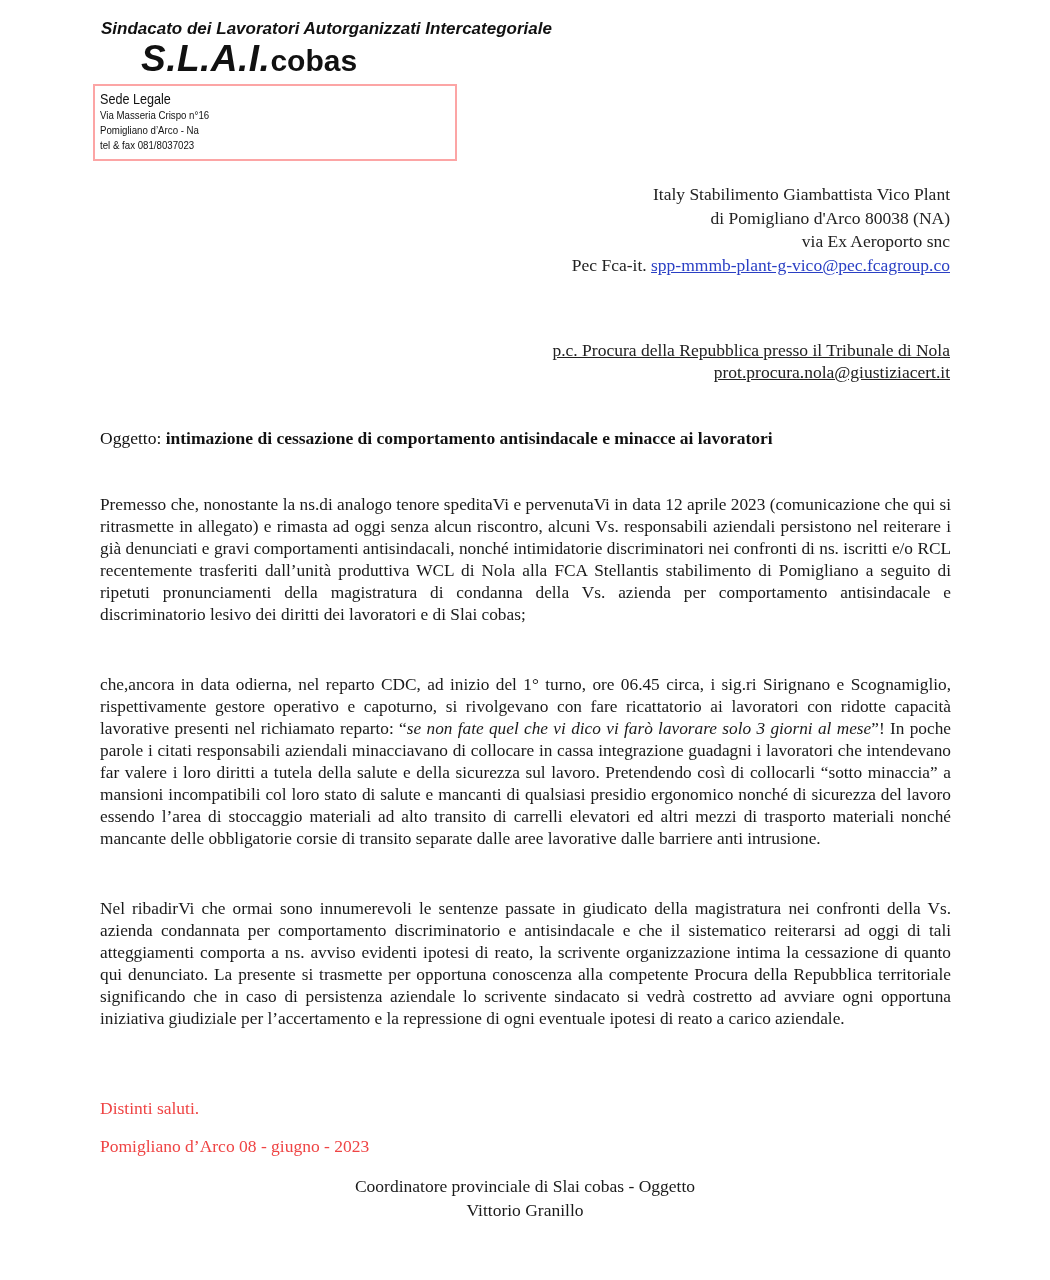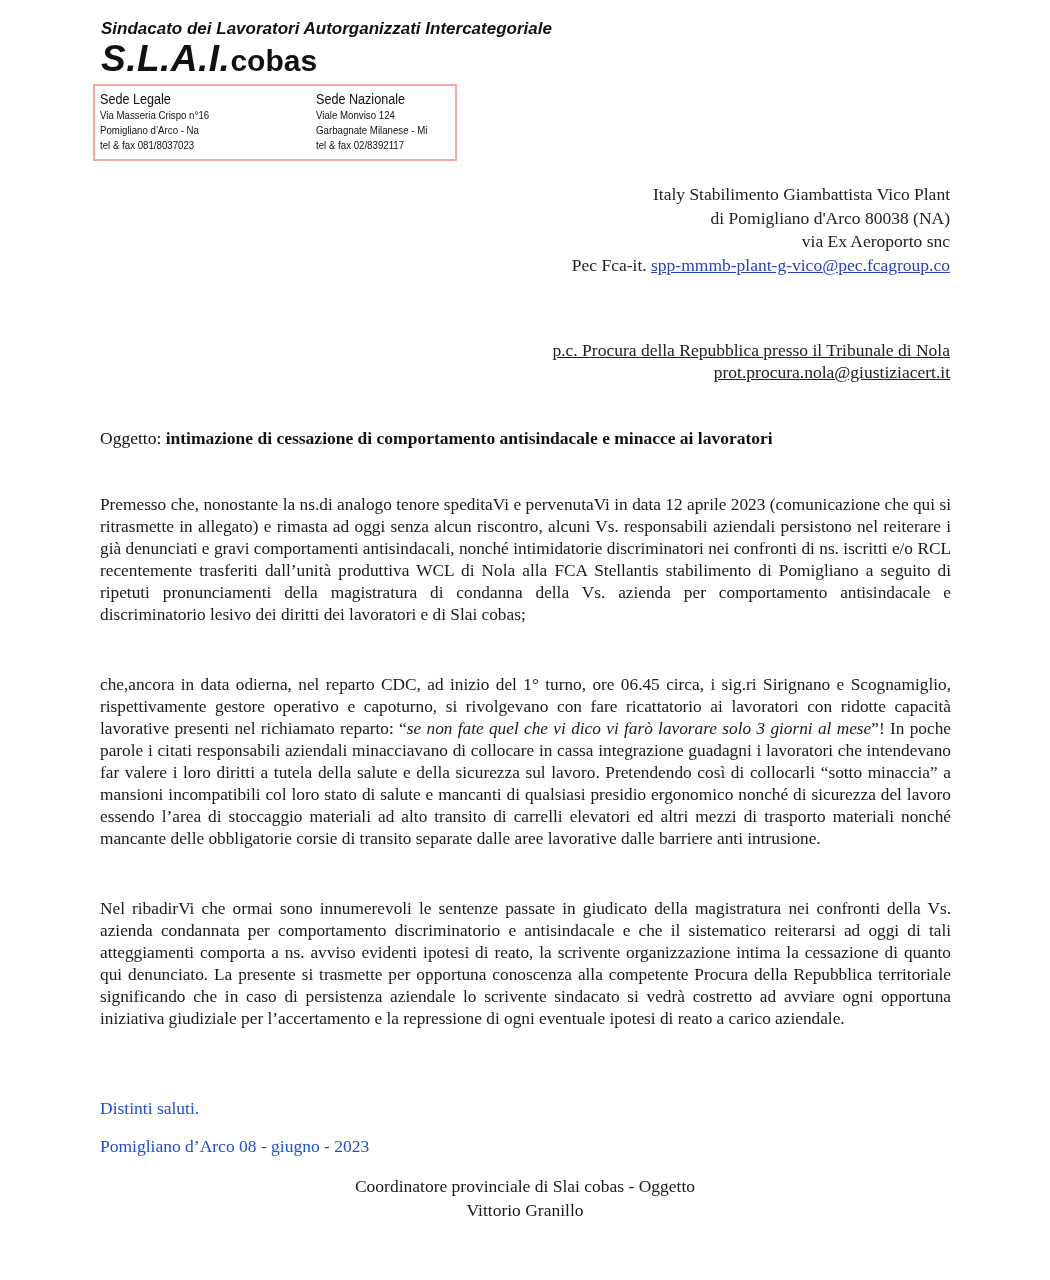--- a/index.html
+++ b/index.html
@@ -34,20 +34,21 @@
       font-family: "Liberation Sans", sans-serif;
       font-weight: bold;
       color: #111;
       white-space: nowrap;
       line-height: 1;
     }
     .logo-initials {
       font-style: italic;
       font-size: 37px;
       letter-spacing: 0.5px;
+      margin-left: 40px;
     }
     .logo-cobas {
       font-style: normal;
       font-size: 30px;
     }
     .address-box {
       position: absolute;
       left: 93px;
       top: 84px;
       width: 360px;
@@ -124,21 +125,21 @@
       font-style: italic;
     }
     #p1 { top: 494px; }
     #p2 { top: 674px; }
     #p3 { top: 898px; }
     .closing {
       position: absolute;
       left: 100px;
       font-size: 17.5px;
       white-space: nowrap;
-      color: #1d4ed8;
+      color: #ef4444;
     }
     #saluti { top: 1098px; }
     #dateplace { top: 1136px; text-align: center; }
     .signature {
       position: absolute;
       left: 325px;
       width: 400px;
       top: 1174px;
       text-align: center;
       font-size: 17.5px;
@@ -153,26 +154,20 @@
   <div class="letterhead-tagline">Sindacato dei Lavoratori Autorganizzati Intercategoriale</div>
   <div class="letterhead-logo">
     <span class="logo-initials">S.L.A.I.</span><span class="logo-cobas">cobas</span>
   </div>
   <div class="address-box">
     <div class="addr-col left">
       <div class="addr-title">Sede Legale</div>
       <div class="addr-line">Via Masseria Crispo n°16</div>
       <div class="addr-line">Pomigliano d’Arco - Na</div>
       <div class="addr-line">tel &amp; fax 081/8037023</div>
-    </div>
-    <div class="addr-col right">
-      <div class="addr-title">Sede Nazionale</div>
-      <div class="addr-line">Viale Monviso 124</div>
-      <div class="addr-line">Garbagnate Milanese  - Mi</div>
-      <div class="addr-line">tel &amp; fax 02/8392117</div>
     </div>
   </div>
 </div>
 
 <div class="recipient">
   <div>Italy Stabilimento Giambattista Vico Plant</div>
   <div>di Pomigliano d'Arco 80038 (NA)</div>
   <div>via Ex Aeroporto snc</div>
   <div><span>Pec Fca-it. </span><a>spp-mmmb-plant-g-vico@pec.fcagroup.co</a></div>
 </div>

